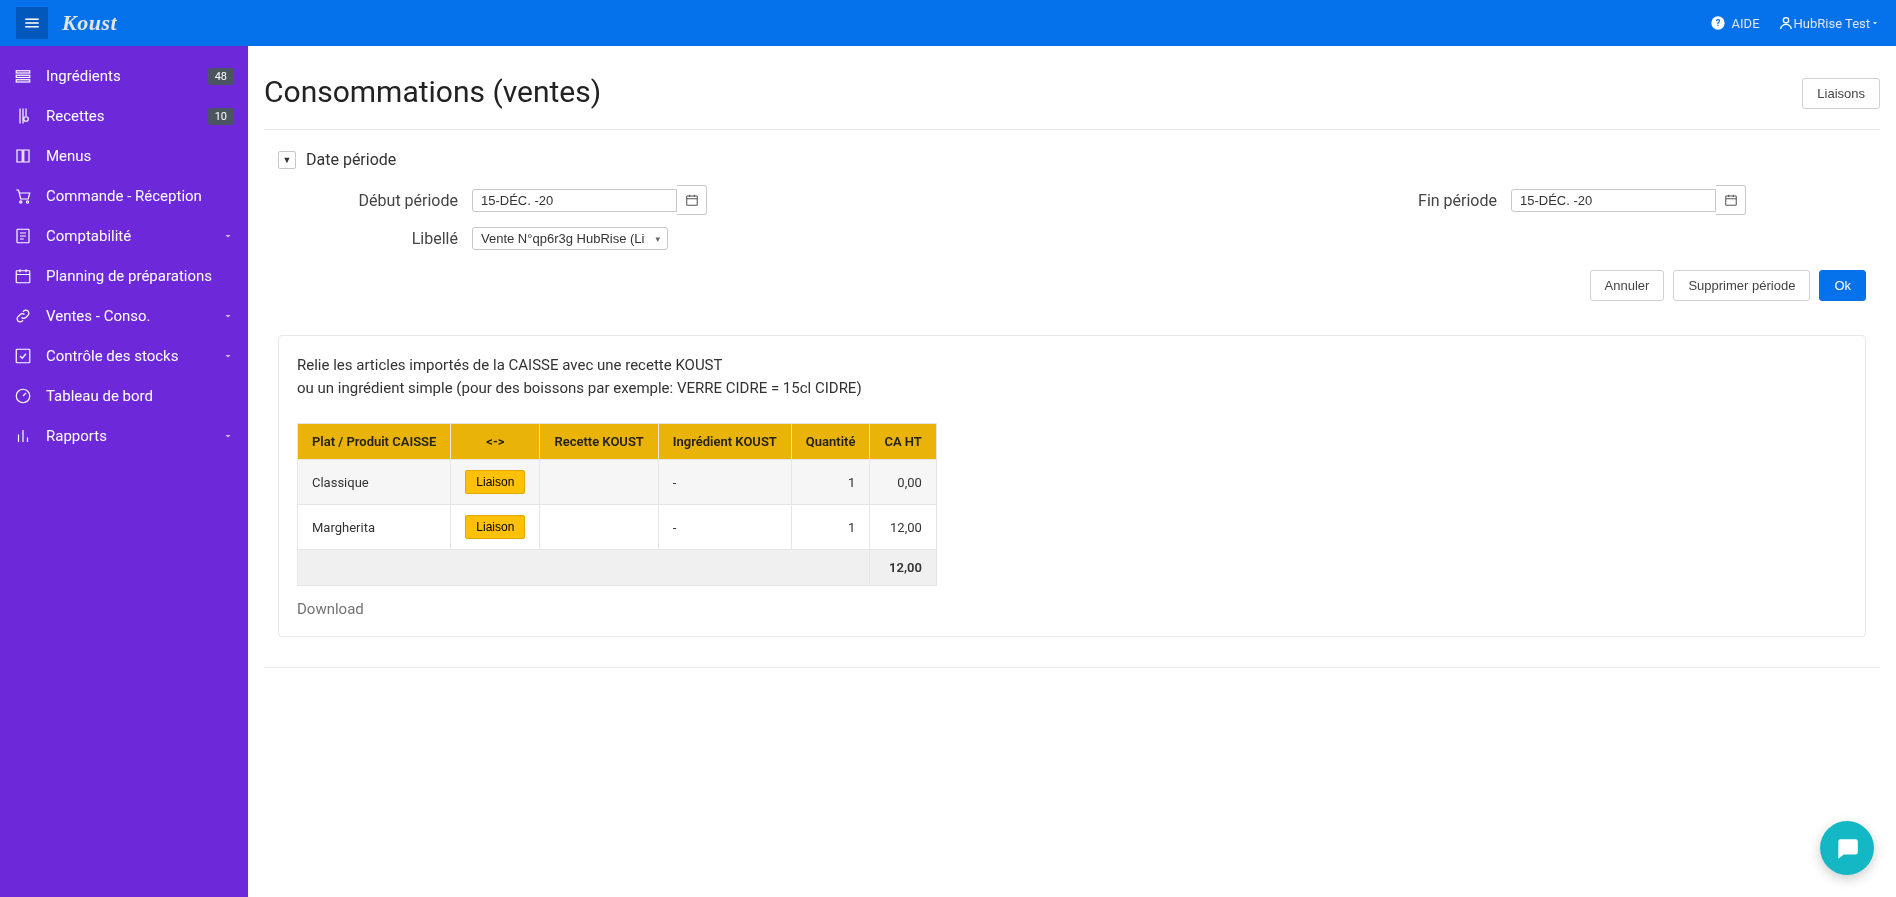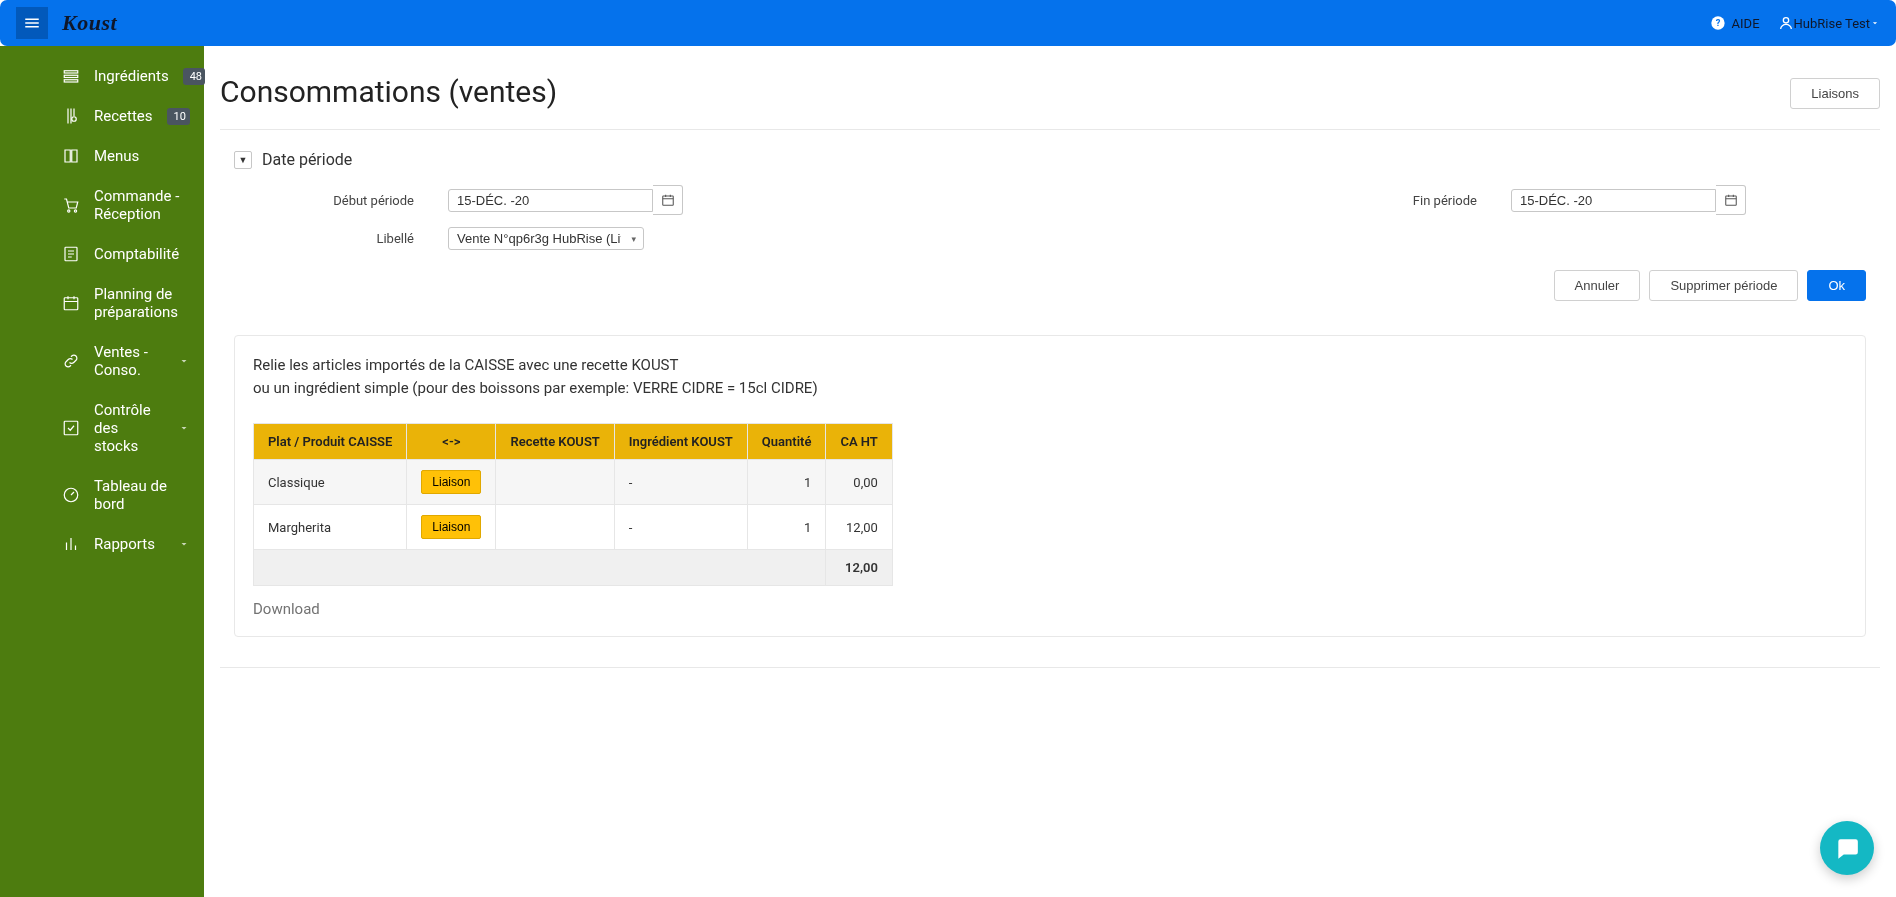--- a/index.html
+++ b/index.html
@@ -1,58 +1,58 @@
 <!DOCTYPE html>
 <html><head>
   <meta charset="utf-8">
   <style>
     * { margin: 0; padding: 0; box-sizing: border-box; }
     body { font-family: -apple-system, BlinkMacSystemFont, "Segoe UI", Roboto, Arial, sans-serif; font-size: 14px; color: #333; background: #fff; }
     
     
-    .topbar { height: 46px; background: #0572ec; display: flex; align-items: center; padding: 0 16px; color: #0f172a; border-radius: 7px; }
+    .topbar { height: 46px; background: #0572ec; display: flex; align-items: center; padding: 0 16px; color: #e5e5e5; }
     .hamburger { width: 32px; height: 32px; background: #0259bb; display: flex; align-items: center; justify-content: center; margin-right: 14px; cursor: pointer; }
     .hamburger svg { width: 18px; height: 18px; fill: #fff; }
     .logo { font-family: cursive; font-size: 22px; font-weight: 700; font-style: italic; letter-spacing: 0.5px; }
     .topbar-right { margin-left: auto; display: flex; align-items: center; gap: 18px; font-size: 13px; }
     .help-link { display: flex; align-items: center; gap: 6px; cursor: pointer; }
     .user-menu { display: flex; align-items: center; gap: 0; cursor: pointer; }
     .help-icon, .user-icon { width: 16px; height: 16px; }
     .chevron-down { width: 10px; height: 10px; }
     
     
     .layout { display: flex; height: calc(100vh - 46px); }
     
     
-    .sidebar { width: 204px; background: #4d7c0f; color: #fff; padding-top: 10px; flex-shrink: 0; padding-left: 48px; }
+    .sidebar { width: 248px; background: #6d28d9; color: #fff; padding-top: 10px; flex-shrink: 0; }
     .nav-item { display: flex; align-items: center; padding: 11px 14px; cursor: pointer; font-size: 15px; gap: 14px; }
     .nav-icon { width: 18px; height: 18px; flex-shrink: 0; }
     .nav-label { flex: 1; }
     .nav-badge { background: #4a5560; color: #fff; font-size: 11px; padding: 2px 7px; border-radius: 3px; min-width: 22px; text-align: center; }
     .nav-chevron { width: 12px; height: 12px; opacity: 0.7; }
     
     
     .main { flex: 1; overflow: auto; padding: 16px 16px; }
     .page-header { display: flex; align-items: flex-end; justify-content: space-between; padding: 12px 0 20px 0; border-bottom: 1px solid #e8e8e8; margin-bottom: 20px; }
     .page-title { font-size: 30px; font-weight: 400; color: #222; }
-    .btn { padding: 7px 20px; border: 1px solid #d0d0d0; background: #fff; border-radius: 3px; cursor: pointer; font-size: 13px; color: #444; }
+    .btn { padding: 7px 14px; border: 1px solid #d0d0d0; background: #fff; border-radius: 3px; cursor: pointer; font-size: 13px; color: #444; }
     .btn-primary { background: #0572ec; color: #fff; border-color: #0572ec; }
     
     
     .filter-section { padding: 0 14px 10px 14px; }
     .collapser { display: flex; align-items: center; gap: 10px; margin-bottom: 16px; }
     .collapser-btn { width: 18px; height: 18px; border: 1px solid #c7c7c7; border-radius: 2px; display: flex; align-items: center; justify-content: center; font-size: 9px; cursor: pointer; background: #fff; }
     .collapser-title { font-size: 16px; color: #333; }
     
     .form-grid { padding-left: 60px; }
     .form-row { display: flex; gap: 80px; margin-bottom: 12px; }
     .form-group { display: flex; align-items: center; gap: 14px; }
-    .form-label { width: auto; min-width: 120px; text-align: right; font-size: 13px; color: #444; }
+    .form-label { width: auto; min-width: 120px; text-align: right; font-size: 16px; color: #444; }
     .form-input-wrap { display: flex; align-items: center; }
-    .form-input { border: 1px solid #c7c7c7; border-radius: 3px; padding: 5px 8px; font-size: 13px; width: 205px; color: #333; height: 23px; margin-left: 20px; }
+    .form-input { border: 1px solid #c7c7c7; border-radius: 3px; padding: 5px 8px; font-size: 13px; width: 205px; color: #333; height: 23px; }
     .cal-btn { border: 1px solid #c7c7c7; border-left: none; border-radius: 0 3px 3px 0; width: 30px; height: 30px; display: flex; align-items: center; justify-content: center; background: #fff; cursor: pointer; }
     .form-input.with-cal { border-radius: 3px 0 0 3px; }
     .dropdown-btn { position: relative; display: flex; align-items: center; justify-content: flex-end; pointer-events: none; }
     .dropdown-arrow { position: absolute; right: 8px; font-size: 9px; color: #666; }
     
     .actions-row { display: flex; justify-content: flex-end; gap: 9px; margin-top: 20px; margin-bottom: 10px; }
     
     
     .card { border: 1px solid #e8e8e8; border-radius: 4px; padding: 18px; margin: 14px; }
     .card-text { font-size: 15px; color: #333; line-height: 1.5; margin-bottom: 24px; }

